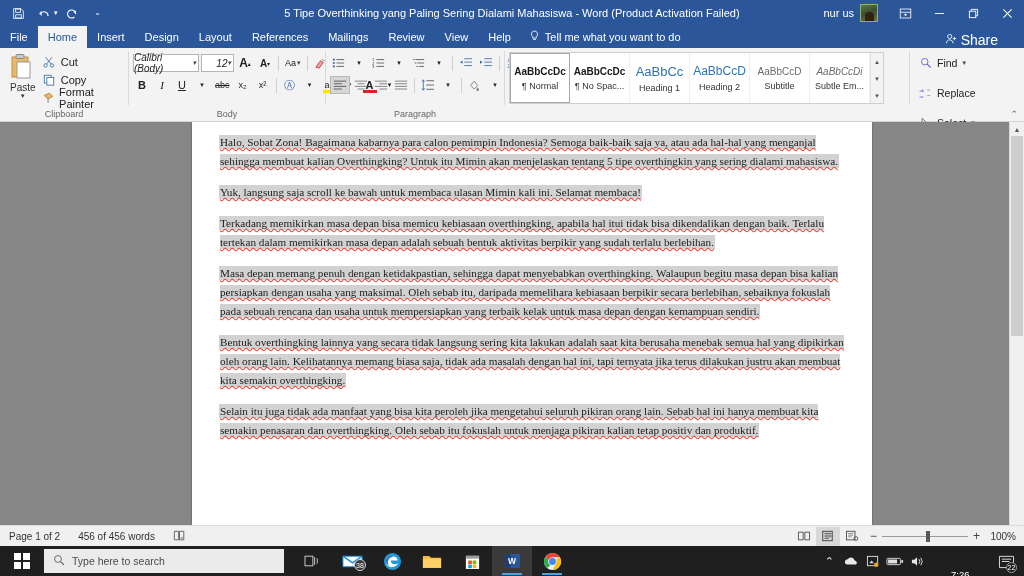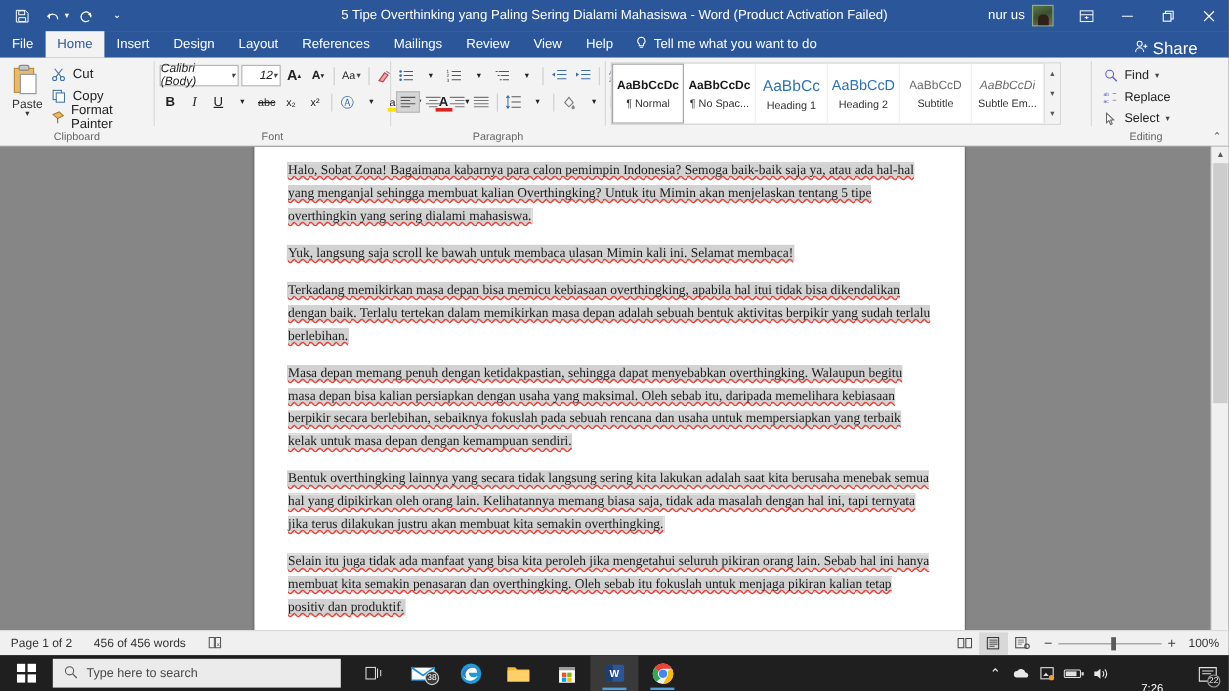--- a/index.html
+++ b/index.html
@@ -126,21 +126,21 @@
   
   .edit-item { display:flex; align-items:center; gap:4px; font-size:10.5px; color:#222; height:17px; }
   .collapse-ribbon { position:absolute; right:6px; bottom:2px; font-size:9px; color:#666; }
 
   
   .docarea {
     position:absolute; top:122px; left:0; right:0; bottom:51px;
     background:#868686; overflow:hidden;
   }
   .page {
-    position:absolute; left:212px; top:0; width:592px; min-height:410px;
+    position:absolute; left:192px; top:0; width:680px; min-height:410px;
     background:#fff; box-shadow:0 0 2px rgba(0,0,0,.4);
   }
   .page-inner { padding: 0px 28px 0 28px; }
   p.para {
     font-family:"Liberation Serif", serif;
     font-size:11.2px; line-height:19px; color:#1c1c1c;
     margin:0 0 12px 0; text-align:left;
   }
   p.para .sel { background:#d2d2d2; box-shadow: 0 0 0 1px #d2d2d2; }
   .sq {
@@ -394,21 +394,21 @@
           <span class="ibtn" style="font-size:7px">▾</span>
           <span class="ibtn small" style="position:relative">ab<span style="position:absolute;left:2px;right:2px;bottom:1px;height:3px;background:#ffe000"></span></span>
           <span class="ibtn" style="font-size:7px">▾</span>
           <span class="ibtn" style="position:relative">
               <b>A</b>
               <span style="position:absolute;left:2px;right:2px;bottom:1px;height:3px;background:#d62525"></span>
             </span>
           <span class="ibtn" style="font-size:7px">▾</span>
         </div>
       </div>
-      <div class="group-label">Font</div>
+      <div class="group-label">Body</div>
     </div>
 
     <div class="group-divider"></div>
 
     <div class="group" style="width:178px">
       <div class="group-body" style="flex-direction:column; gap:4px; padding-top:4px">
         <div class="row">
           <span class="ibtn">
             <svg width="14" height="12" viewBox="0 0 16 14">
                 <circle cx="2" cy="3" r="1.3" fill="#3b6ea5"></circle>
@@ -539,21 +539,21 @@
             <div>▾</div>
             <div>▾</div>
           </div>
         </div>
       </div>
     </div>
 
     <div class="group-divider"></div>
 
     <div class="group" style="width:90px">
-      <div class="group-body" style="flex-direction:column; gap:1px; padding-top:4px; padding-left:4px">
+      <div class="group-body" style="flex-direction:column; gap:13px; padding-top:4px; padding-left:4px">
         <div class="edit-item">
           <span class="clip-ico">
             <svg width="12" height="12" viewBox="0 0 14 14">
                 <circle cx="5.5" cy="5.5" r="3.8" fill="none" stroke="#5b5bd6"></circle>
                 <path d="M8.4 8.4l4 4" stroke="#5b5bd6" stroke-width="1.3"></path>
               </svg>
           </span>
           <span>Find</span>
           <span class="mini-caret">▾</span>
         </div>

